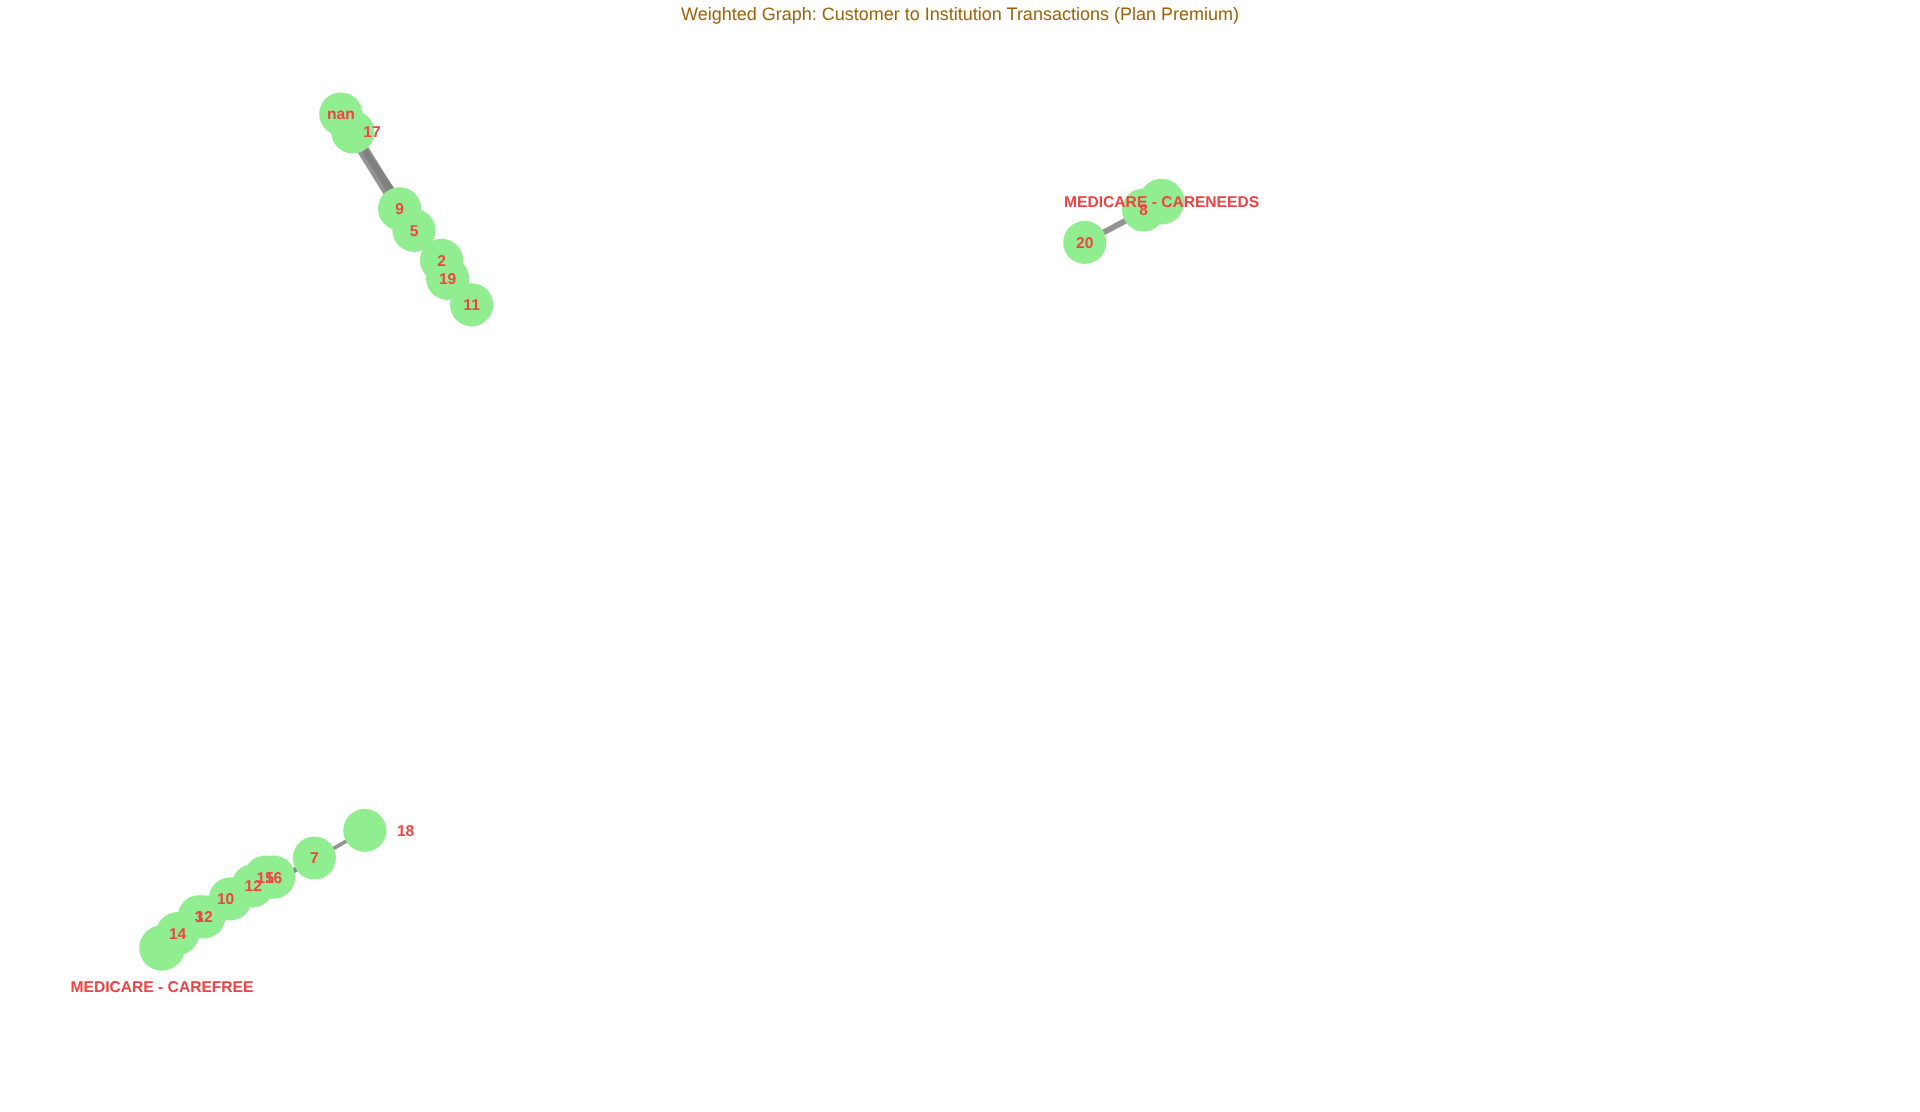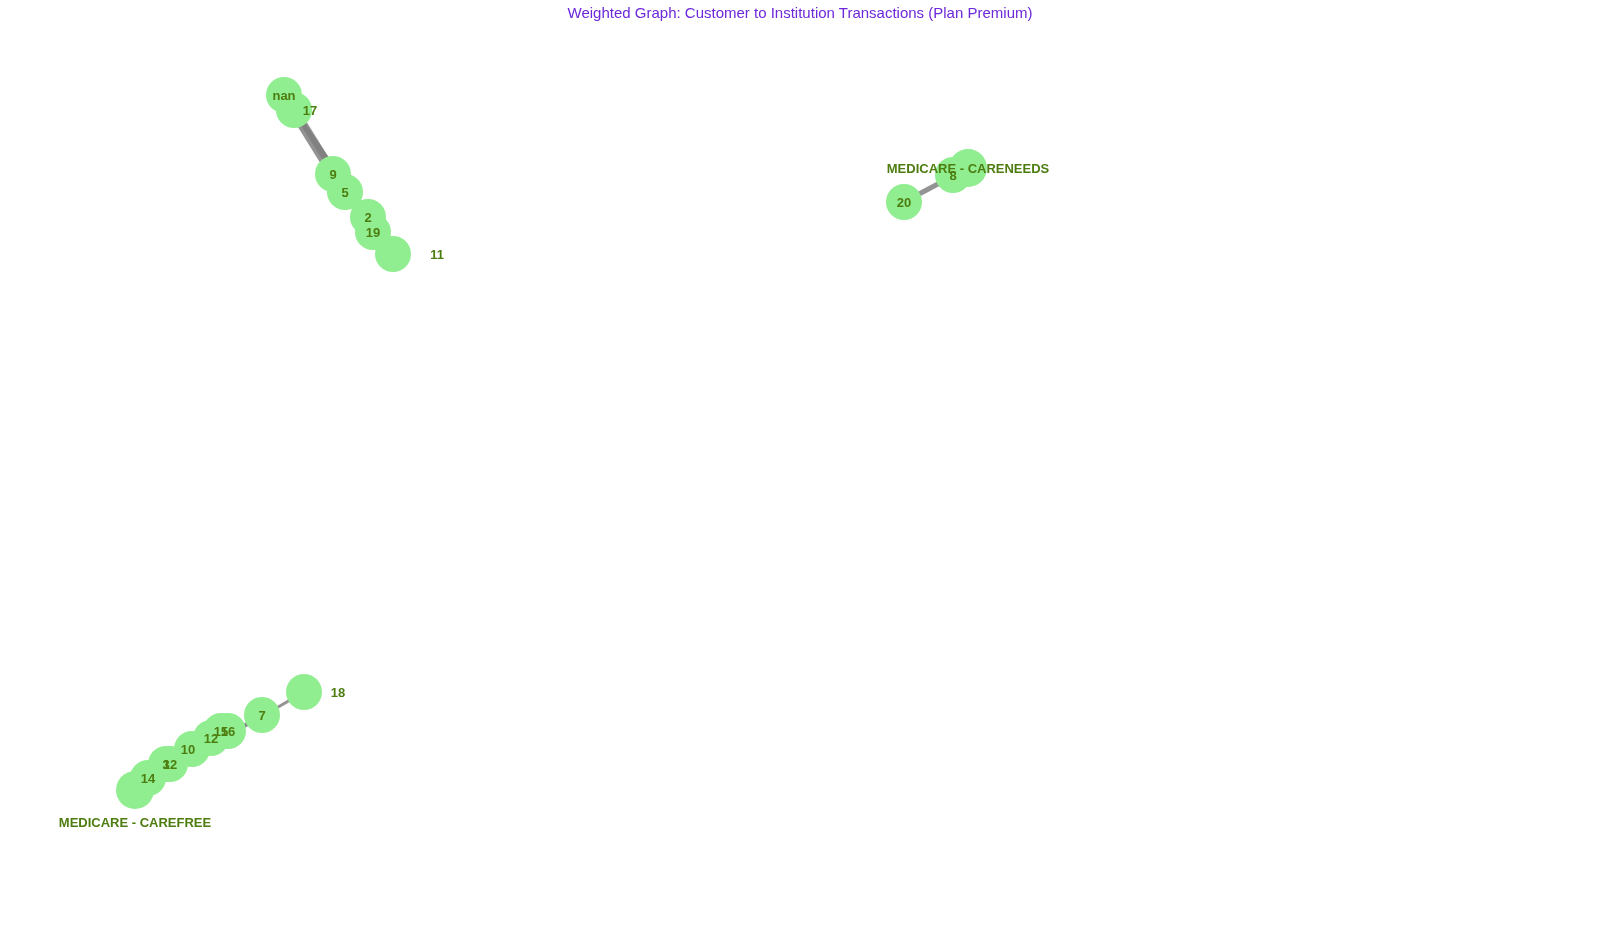--- a/index.html
+++ b/index.html
@@ -13,35 +13,35 @@
       position: relative;
       width: 1600px;
       height: 927px;
     }
     .title {
       position: absolute;
       top: 4px;
       left: 50%;
       transform: translateX(-50%);
       font-size: 15px;
-      color: #6d28d9;
+      color: #a16207;
       text-align: center;
       white-space: nowrap;
     }
     .node {
       position: absolute;
       border-radius: 50%;
       background: #90ee90;
       transform: translate(-50%, -50%);
     }
     .node-label {
       position: absolute;
       font-size: 13px;
       font-weight: bold;
-      color: #4d7c0f;
+      color: #ef4444;
       transform: translate(-50%, -50%);
       white-space: nowrap;
       text-align: left;
     }
     svg.edges {
       position: absolute;
       top: 0;
       left: 0;
       width: 1600px;
       height: 927px;
@@ -96,21 +96,21 @@
       <div class="node" style="left: 170px; top: 764px; width: 36px; height: 36px;"></div>
       <div class="node" style="left: 166px; top: 764px; width: 36px; height: 36px;"></div>
       <div class="node" style="left: 148px; top: 778px; width: 36px; height: 36px;"></div>
       <div class="node" style="left: 135px; top: 790px; width: 38px; height: 38px;"></div>
       <div class="node-label" style="left: 284px; top: 95px;">nan</div>
       <div class="node-label" style="left: 294px; top: 110px; margin-left: 16px;">17</div>
       <div class="node-label" style="left: 333px; top: 174px;">9</div>
       <div class="node-label" style="left: 345px; top: 192px;">5</div>
       <div class="node-label" style="left: 368px; top: 217px;">2</div>
       <div class="node-label" style="left: 373px; top: 232px;">19</div>
-      <div class="node-label" style="left: 393px; top: 254px; margin-left: 44px;">11</div>
+      <div class="node-label" style="left: 393px; top: 254px;">11</div>
       <div class="node-label" style="left: 968px; top: 168px;">MEDICARE - CARENEEDS</div>
       <div class="node-label" style="left: 953px; top: 175px;">8</div>
       <div class="node-label" style="left: 904px; top: 202px;">20</div>
       <div class="node-label" style="left: 304px; top: 692px; margin-left: 34px;">18</div>
       <div class="node-label" style="left: 262px; top: 715px;">7</div>
       <div class="node-label" style="left: 228px; top: 731px;">16</div>
       <div class="node-label" style="left: 221px; top: 731px;">15</div>
       <div class="node-label" style="left: 211px; top: 738px;">12</div>
       <div class="node-label" style="left: 188px; top: 749px;">10</div>
       <div class="node-label" style="left: 170px; top: 764px;">12</div>

